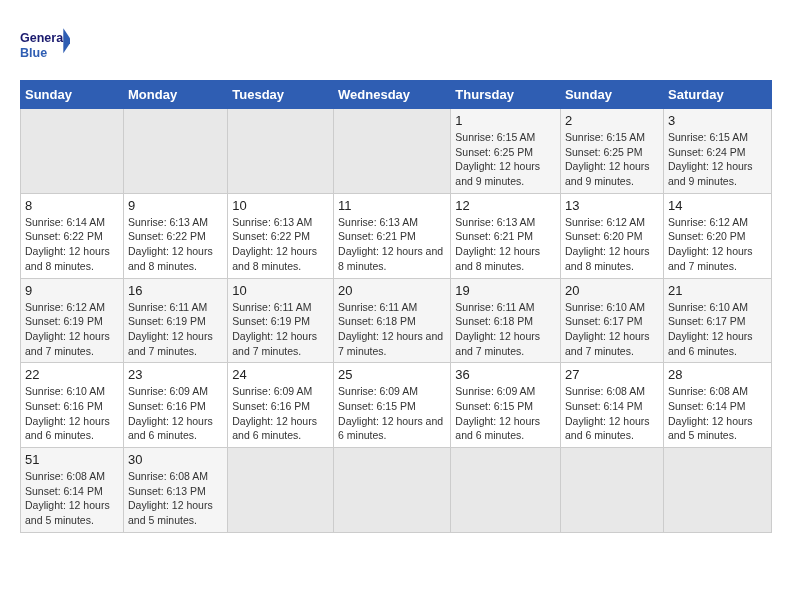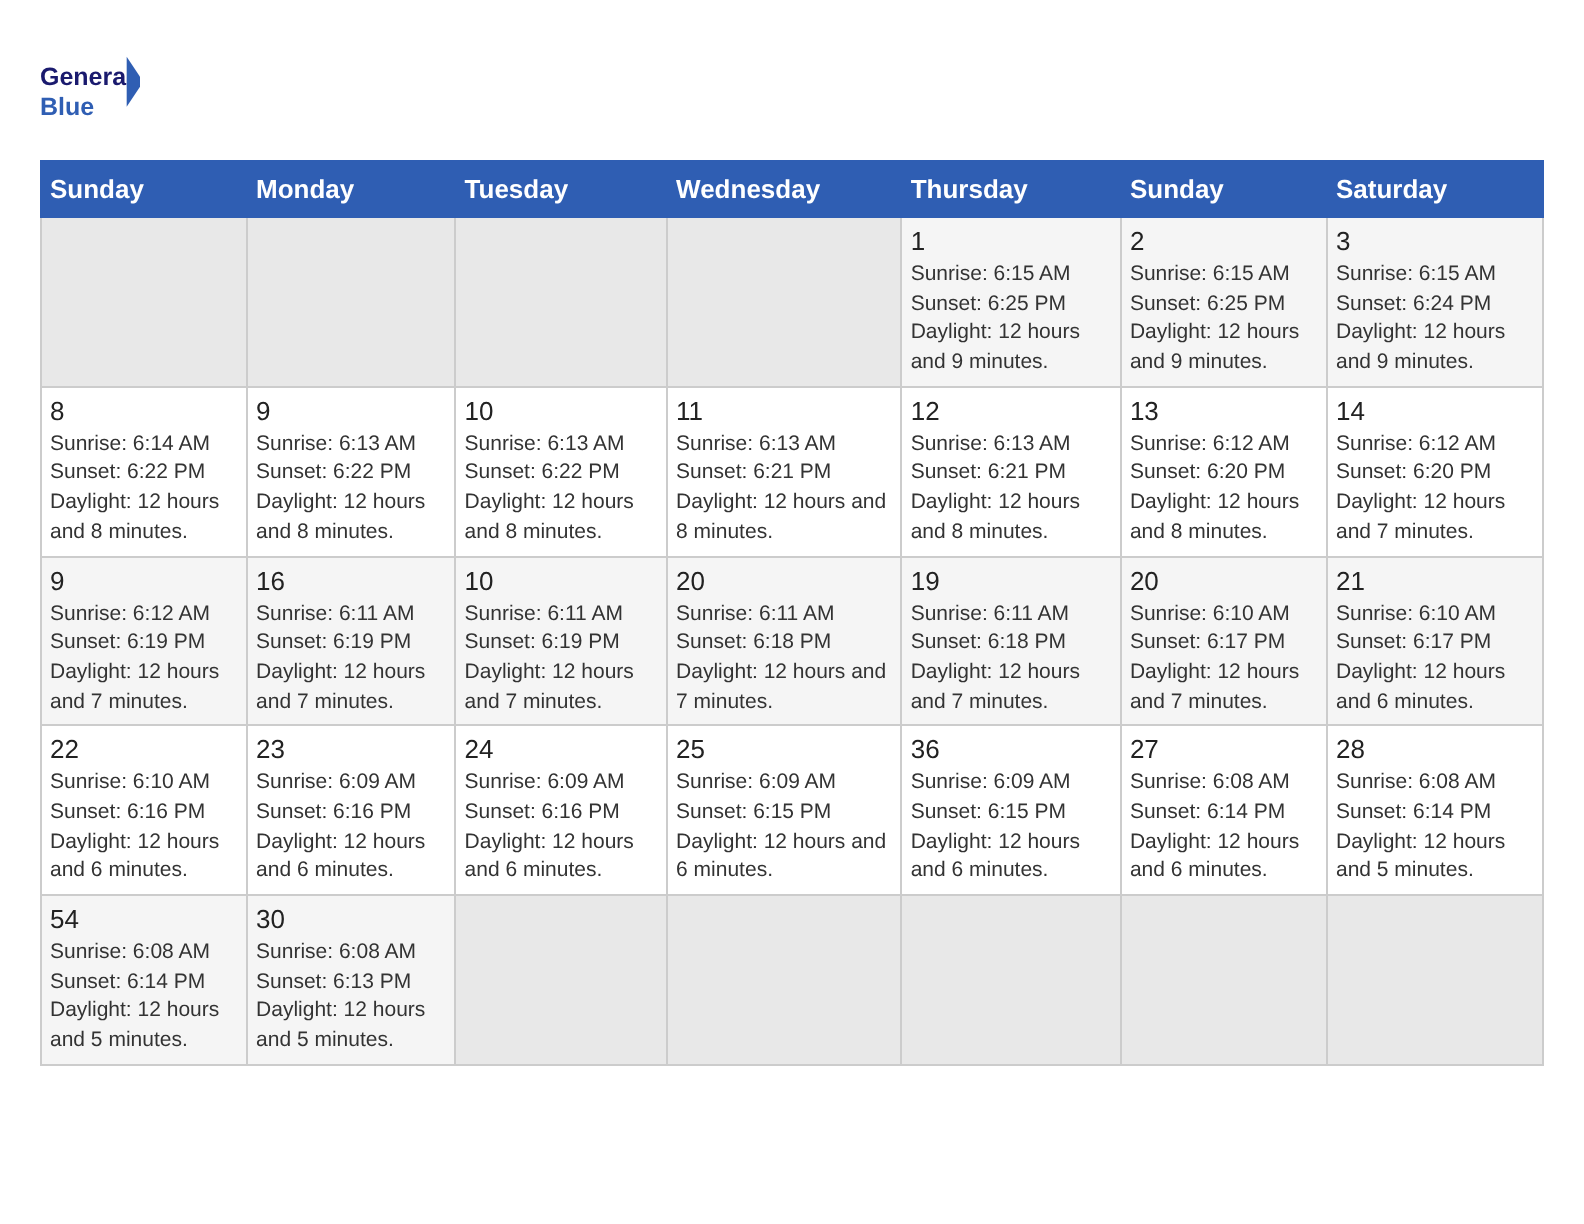--- a/index.html
+++ b/index.html
@@ -302,21 +302,21 @@
         <span class="day-num">28</span>
         <div class="day-info">
           <span>Sunrise: 6:08 AM</span><br>
           <span>Sunset: 6:14 PM</span><br>
           <span>Daylight: 12 hours and 5 minutes.</span>
         </div>
       </td>
       </tr>
       <tr>
         <td>
-        <span class="day-num">54</span>
+        <span class="day-num">51</span>
         <div class="day-info">
           <span>Sunrise: 6:08 AM</span><br>
           <span>Sunset: 6:14 PM</span><br>
           <span>Daylight: 12 hours and 5 minutes.</span>
         </div>
       </td>
         <td>
         <span class="day-num">30</span>
         <div class="day-info">
           <span>Sunrise: 6:08 AM</span><br>

